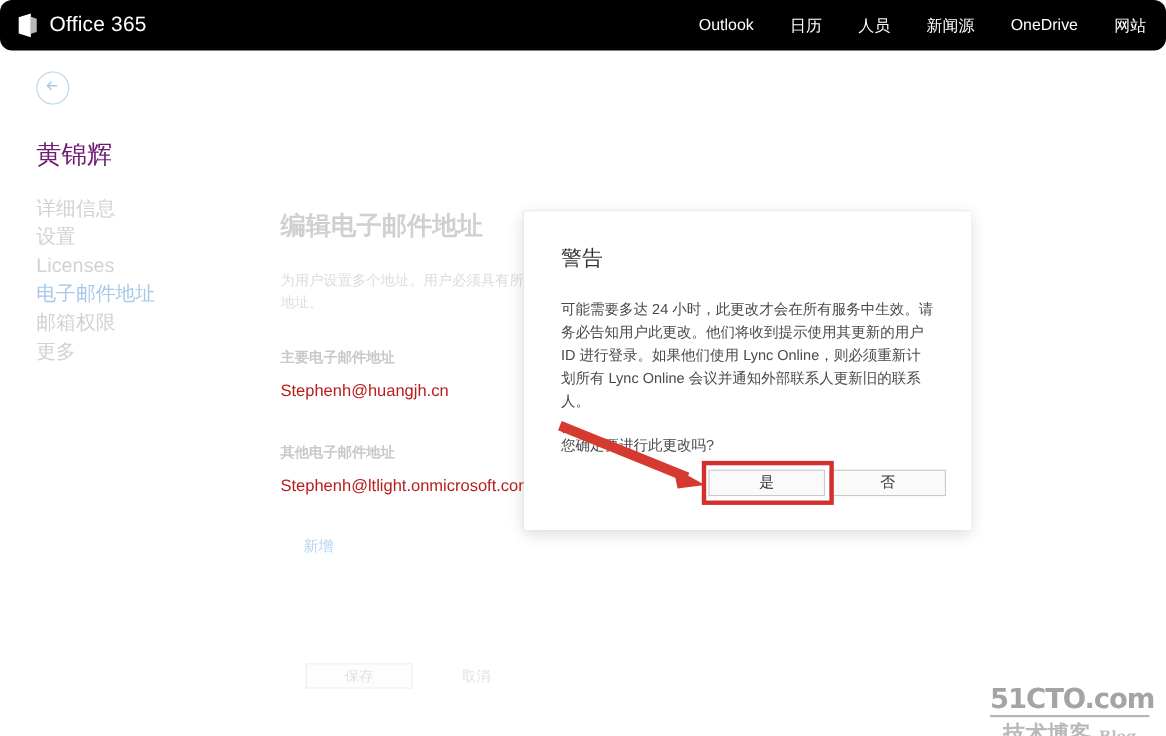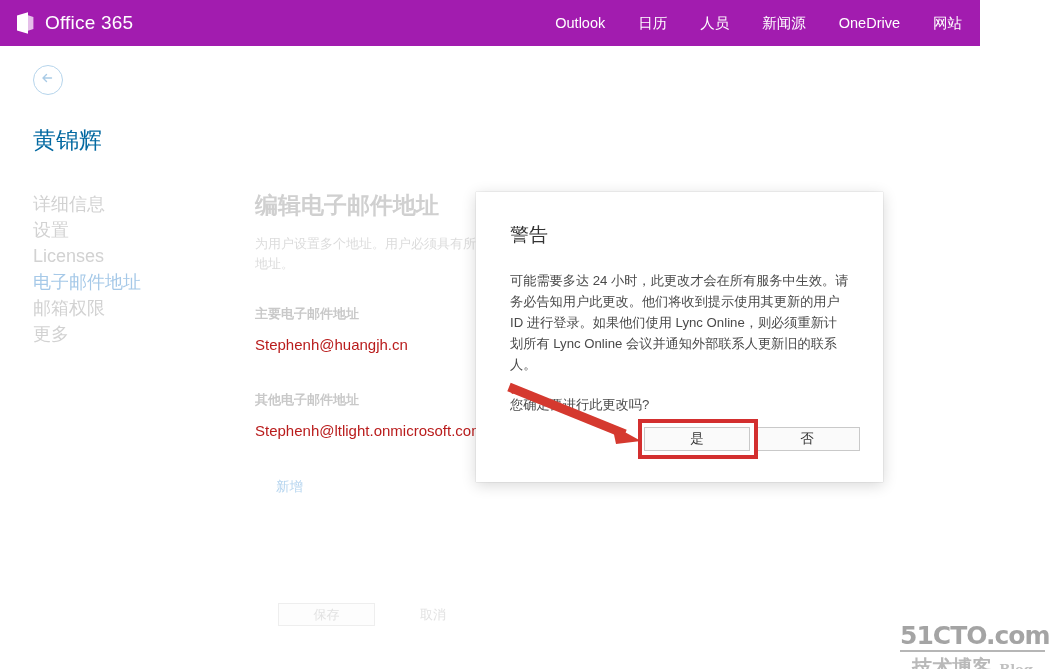--- a/index.html
+++ b/index.html
@@ -12,26 +12,27 @@
     background: #ffffff;
     font-family: "Liberation Sans", "DejaVu Sans", sans-serif;
     overflow: hidden;
     position: relative;
   }
 
   
   .suite-bar {
     position: absolute;
     top: 0; left: 0;
-    width: 980px;
+    width: 1060px;
     height: 46px;
-    background: #a21caf;
-    display: flex;
-    align-items: center;
-    box-sizing: border-box;
+    background: #000000;
+    display: flex;
+    align-items: center;
+    box-sizing: border-box;
+    border-radius: 11px;
   }
   .brand {
     display: flex;
     align-items: center;
     margin-left: 14px;
     gap: 9px;
   }
   .office-logo {
     width: 22px;
     height: 24px;
@@ -76,22 +77,22 @@
 
   
   .sidebar {
     position: absolute;
     top: 125px;
     left: 33px;
     width: 200px;
   }
   .user-name {
     font-size: 23px;
-    color: #0369a1;
-    margin-bottom: 37px;
+    color: #701a75;
+    margin-bottom: 22px;
     white-space: nowrap;
   }
   .nav-list {
     display: flex;
     flex-direction: column;
     gap: 4px;
   }
   .nav-item {
     font-size: 18px;
     color: #d2d2d2;
@@ -107,21 +108,21 @@
   
   .main {
     position: absolute;
     top: 190px;
     left: 255px;
     width: 340px;
   }
   .page-title {
     font-size: 23px;
     color: #d0d0d0;
-    margin: 0 0 13px 0;
+    margin: 0 0 24px 0;
     white-space: nowrap;
   }
   .page-desc {
     font-size: 13px;
     color: #dcdcdc;
     line-height: 20px;
     width: 245px;
     margin-bottom: 31px;
   }
   .field-label {

